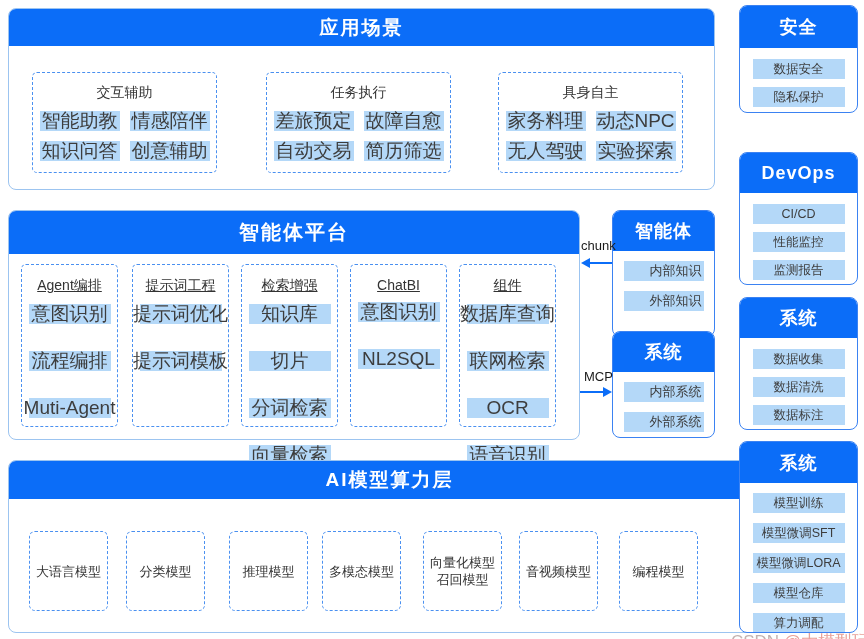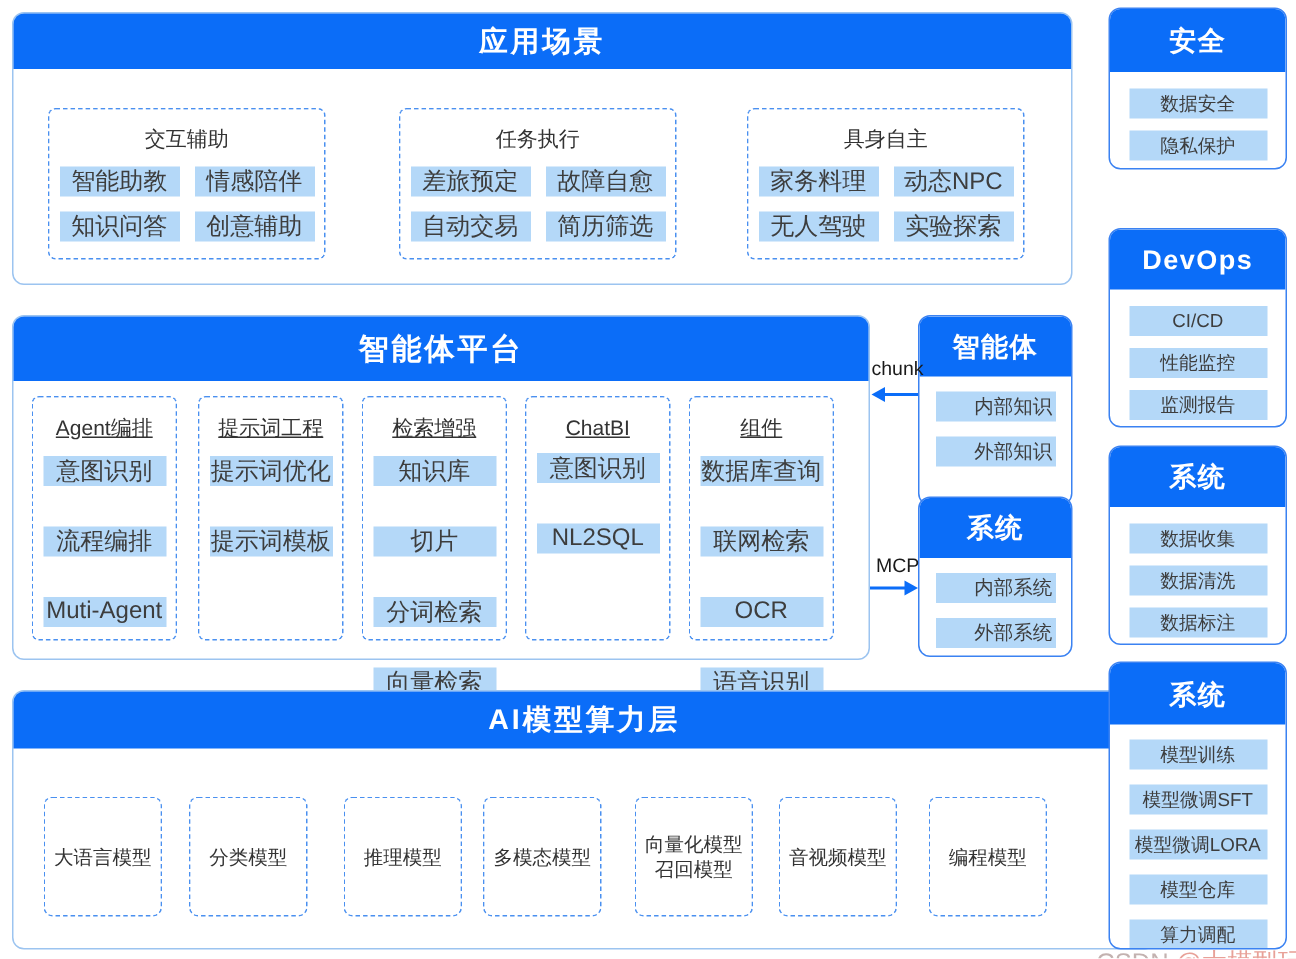--- a/index.html
+++ b/index.html
@@ -13,21 +13,21 @@
   .sec-hd {
     background:#0b6df8; color:#fff; font-weight:bold; font-size:19px; letter-spacing:2px;
     display:flex; align-items:center; justify-content:center;
     border-radius:7px 7px 0 0; width:100%;
   }
   
   .grp { position:absolute; border:1px dashed #4a90f0; border-radius:5px; background:#fff; }
   .grp-title { text-align:center; font-size:14px; color:#333; padding-top:11px; }
   .grp-grid { display:grid; grid-template-columns:80px 80px; gap:10px; justify-content:center; margin-top:9px; }
   .chip {
-    background:#b4d8f8; color:#3d3d3d; font-size:16px; height:20px;
+    background:#b4d8f8; color:#3d3d3d; font-size:19px; height:20px;
     display:flex; align-items:center; justify-content:center; white-space:nowrap;
   }
   
   .col { position:absolute; border:1px dashed #4a90f0; border-radius:5px; background:#fff; top:53px; width:97px; height:163px; }
   .col-title { text-align:center; font-size:14px; color:#333; padding-top:12px;text-decoration:underline; }
   .col-items { display:flex; flex-direction:column; align-items:center; gap:27px; margin-top:9px; }
   .col-items .chip { width:82px; }
   
   .mbox {
     position:absolute; top:70px; width:79px; height:80px;

